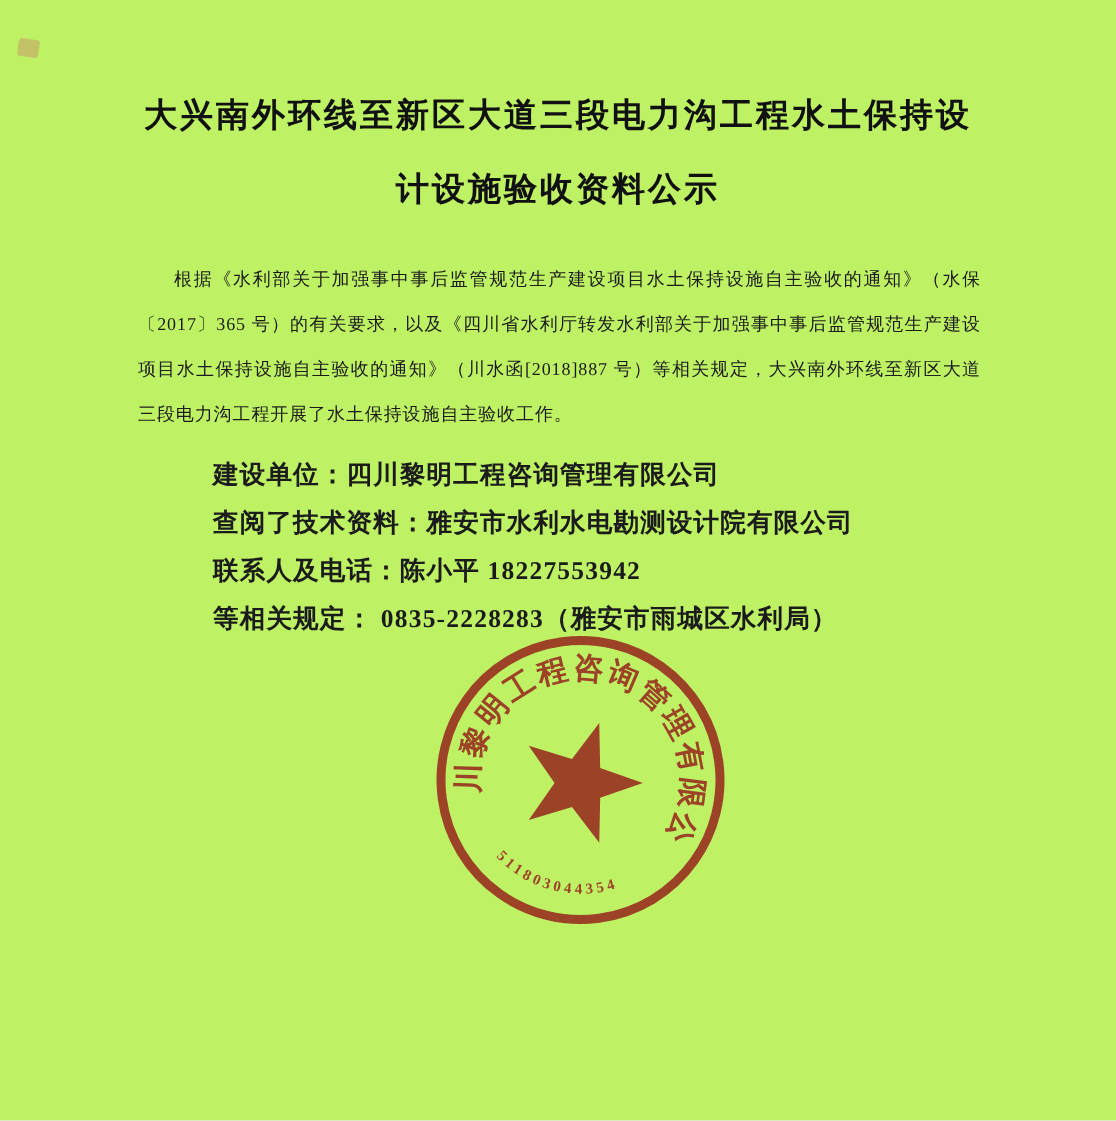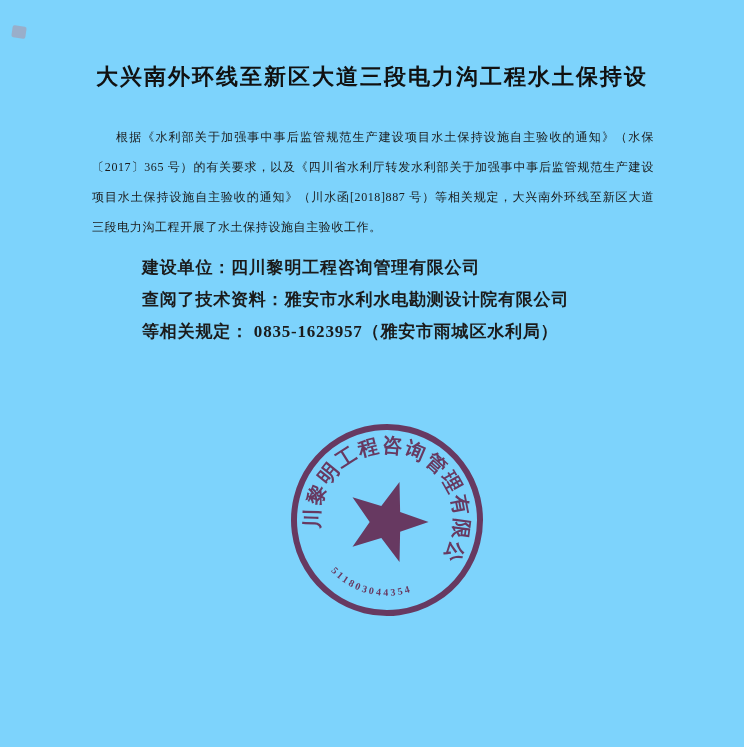--- a/index.html
+++ b/index.html
@@ -1,20 +1,20 @@
 <!DOCTYPE html>
 <html style="--seal-color: #cc2b4c;"><head>
 <meta charset="utf-8">
 <style>
   html,body{margin:0;padding:0;background:#e8e8e8;}
   .page{
     position:relative;
     width:744px;height:747px;
     margin:0 auto;
-    background:#7dd3fc;
+    background:#bef264;
     overflow:hidden;
     font-family:"Liberation Serif","DejaVu Serif",serif;
     color:#1b1b1b;
   }
   .scan-mark{
     position:absolute;left:12px;top:26px;width:14px;height:12px;
     background:rgba(205,105,110,0.35);
     transform:rotate(8deg);
     border-radius:2px;
   }
@@ -63,30 +63,32 @@
 </style>
 </head>
 <body>
 
 <div class="page">
 
   <div class="scan-mark"></div>
 
   <div class="title-block">
     <div class="title-line">大兴南外环线至新区大道三段电力沟工程水土保持设</div>
+    <div class="title-line">计设施验收资料公示</div>
   </div>
 
   <div class="doc-body">
     <p>根据《水利部关于加强事中事后监管规范生产建设项目水土保持设施自主验收的通知》（水保〔2017〕365 号）的有关要求，以及《四川省水利厅转发水利部关于加强事中事后监管规范生产建设项目水土保持设施自主验收的通知》（川水函[2018]887 号）等相关规定，大兴南外环线至新区大道三段电力沟工程开展了水土保持设施自主验收工作。</p>
   </div>
 
   <div class="contacts">
     <div class="contact-line"><span>建设单位：</span><span>四川黎明工程咨询管理有限公司</span></div>
     <div class="contact-line"><span>查阅了技术资料：</span><span>雅安市水利水电勘测设计院有限公司</span></div>
-    <div class="contact-line"><span>等相关规定：</span><span> 0835-1623957（雅安市雨城区水利局）</span></div>
+    <div class="contact-line"><span>联系人及电话：</span><span>陈小平 18227553942</span></div>
+    <div class="contact-line"><span>等相关规定：</span><span> 0835-2228283（雅安市雨城区水利局）</span></div>
   </div>
 
   <div class="seal">
     <svg viewBox="0 0 200 200">
       <g transform="rotate(14 100 100)">
 
         <circle cx="100" cy="100" r="93" fill="none" stroke="currentColor" stroke-width="6"></circle>
 
         <polygon fill="currentColor" transform="rotate(4 100 102)" points="100,60 109.9,88.4 140,89 116,107.2 124.7,136 100,118.8 75.3,136 84,107.2 60,89 90.1,88.4"></polygon>
 

